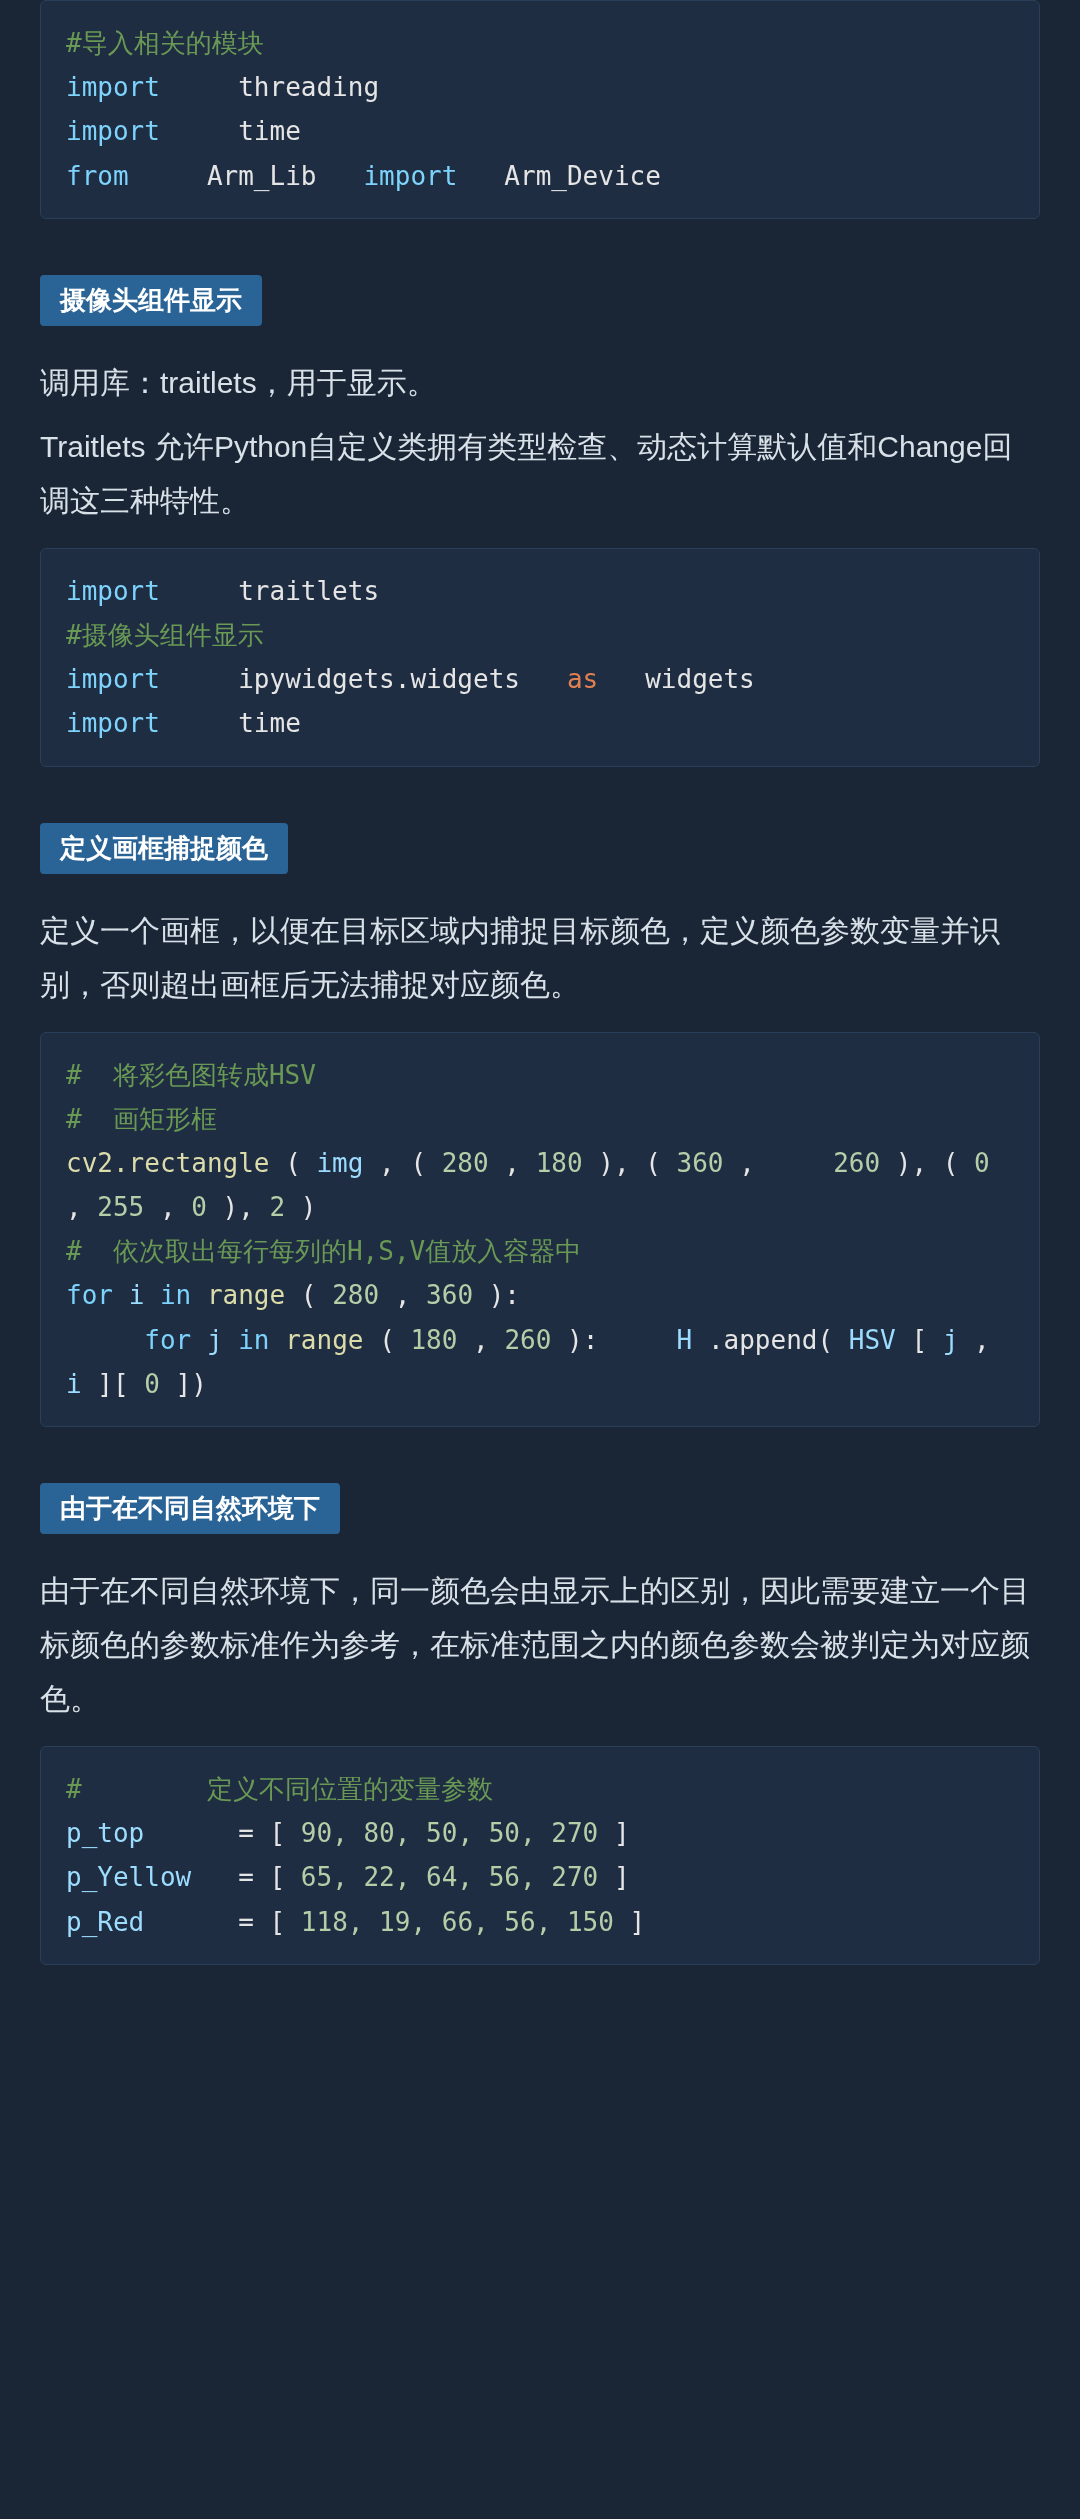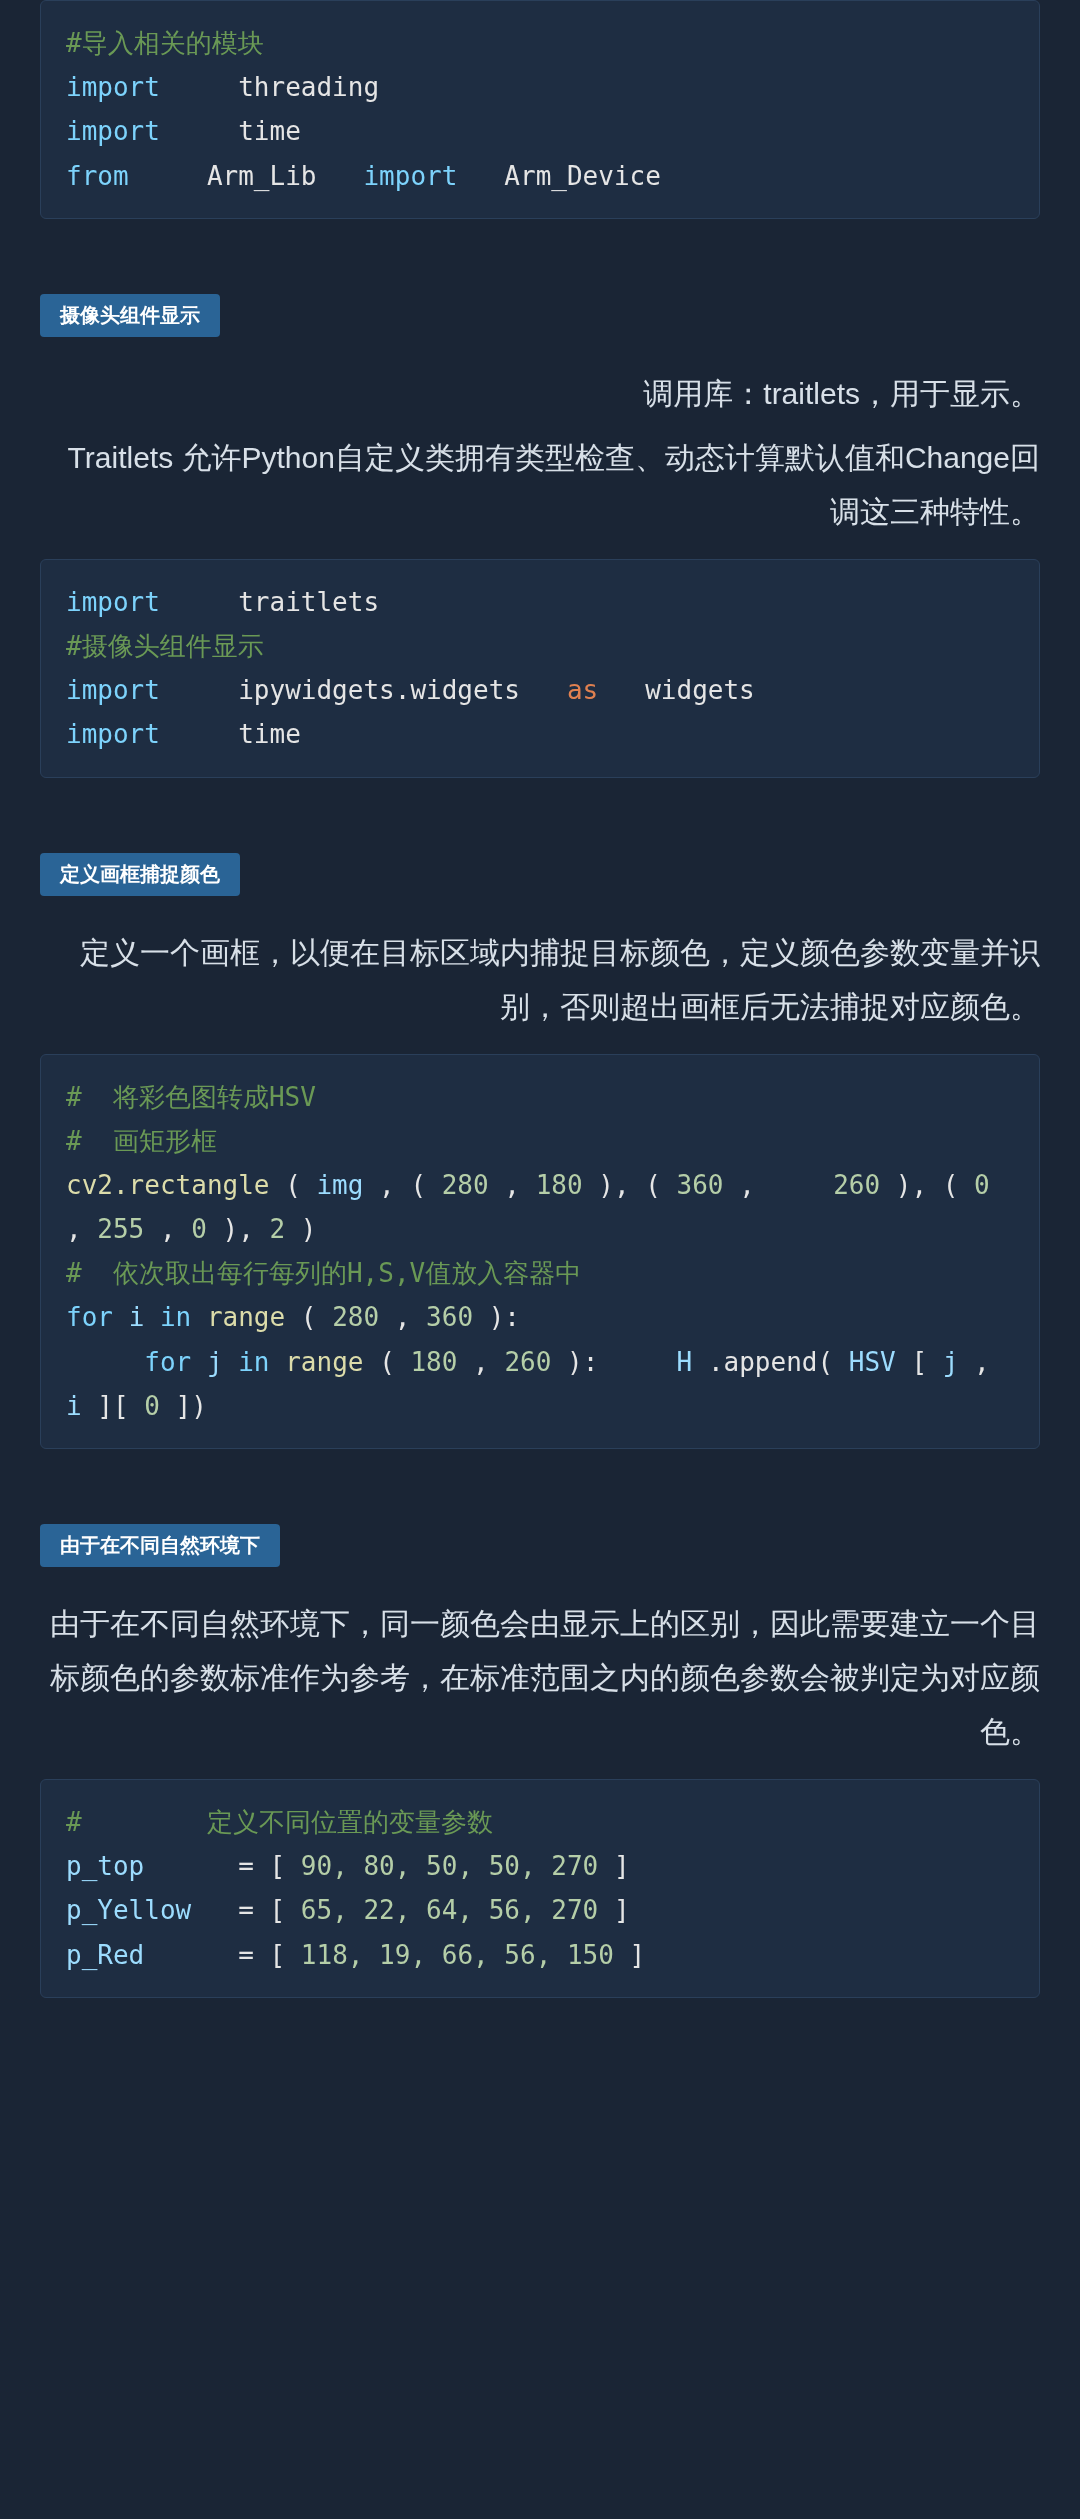--- a/index.html
+++ b/index.html
@@ -11,51 +11,50 @@
     body {
       background-color: #1a2535;
       color: #e0e0e0;
       font-family: 'PingFang SC', 'Microsoft YaHei', sans-serif;
       width: 1080px;
       min-height: 2519px;
       padding: 0 40px;
     }
 
     .section {
-      margin-bottom: 45px;
+      margin-bottom: 26px;
     }
 
     .code-block {
       background-color: #1e2d42;
       border: 1px solid #2a3f5a;
       border-radius: 6px;
       padding: 20px 25px;
       margin: 20px 0;
       font-family: 'Consolas', 'Monaco', monospace;
       font-size: 26px;
       line-height: 1.7;
     }
 
     .section-header {
       display: inline-block;
       background-color: #2a6496;
       color: #ffffff;
       padding: 8px 20px;
       border-radius: 4px;
-      font-size: 20px;
+      font-size: 26px;
       font-weight: bold;
       margin: 30px 0 20px 0;
     }
 
     .section-text {
       font-size: 30px;
       line-height: 1.8;
       color: #d8e0e8;
       margin: 10px 0;
-      text-align: right;
     }
 
     
     .kw {
       color: #7dd3fc; 
     }
 
     .kw-orange {
       color: #e08050;
     }

